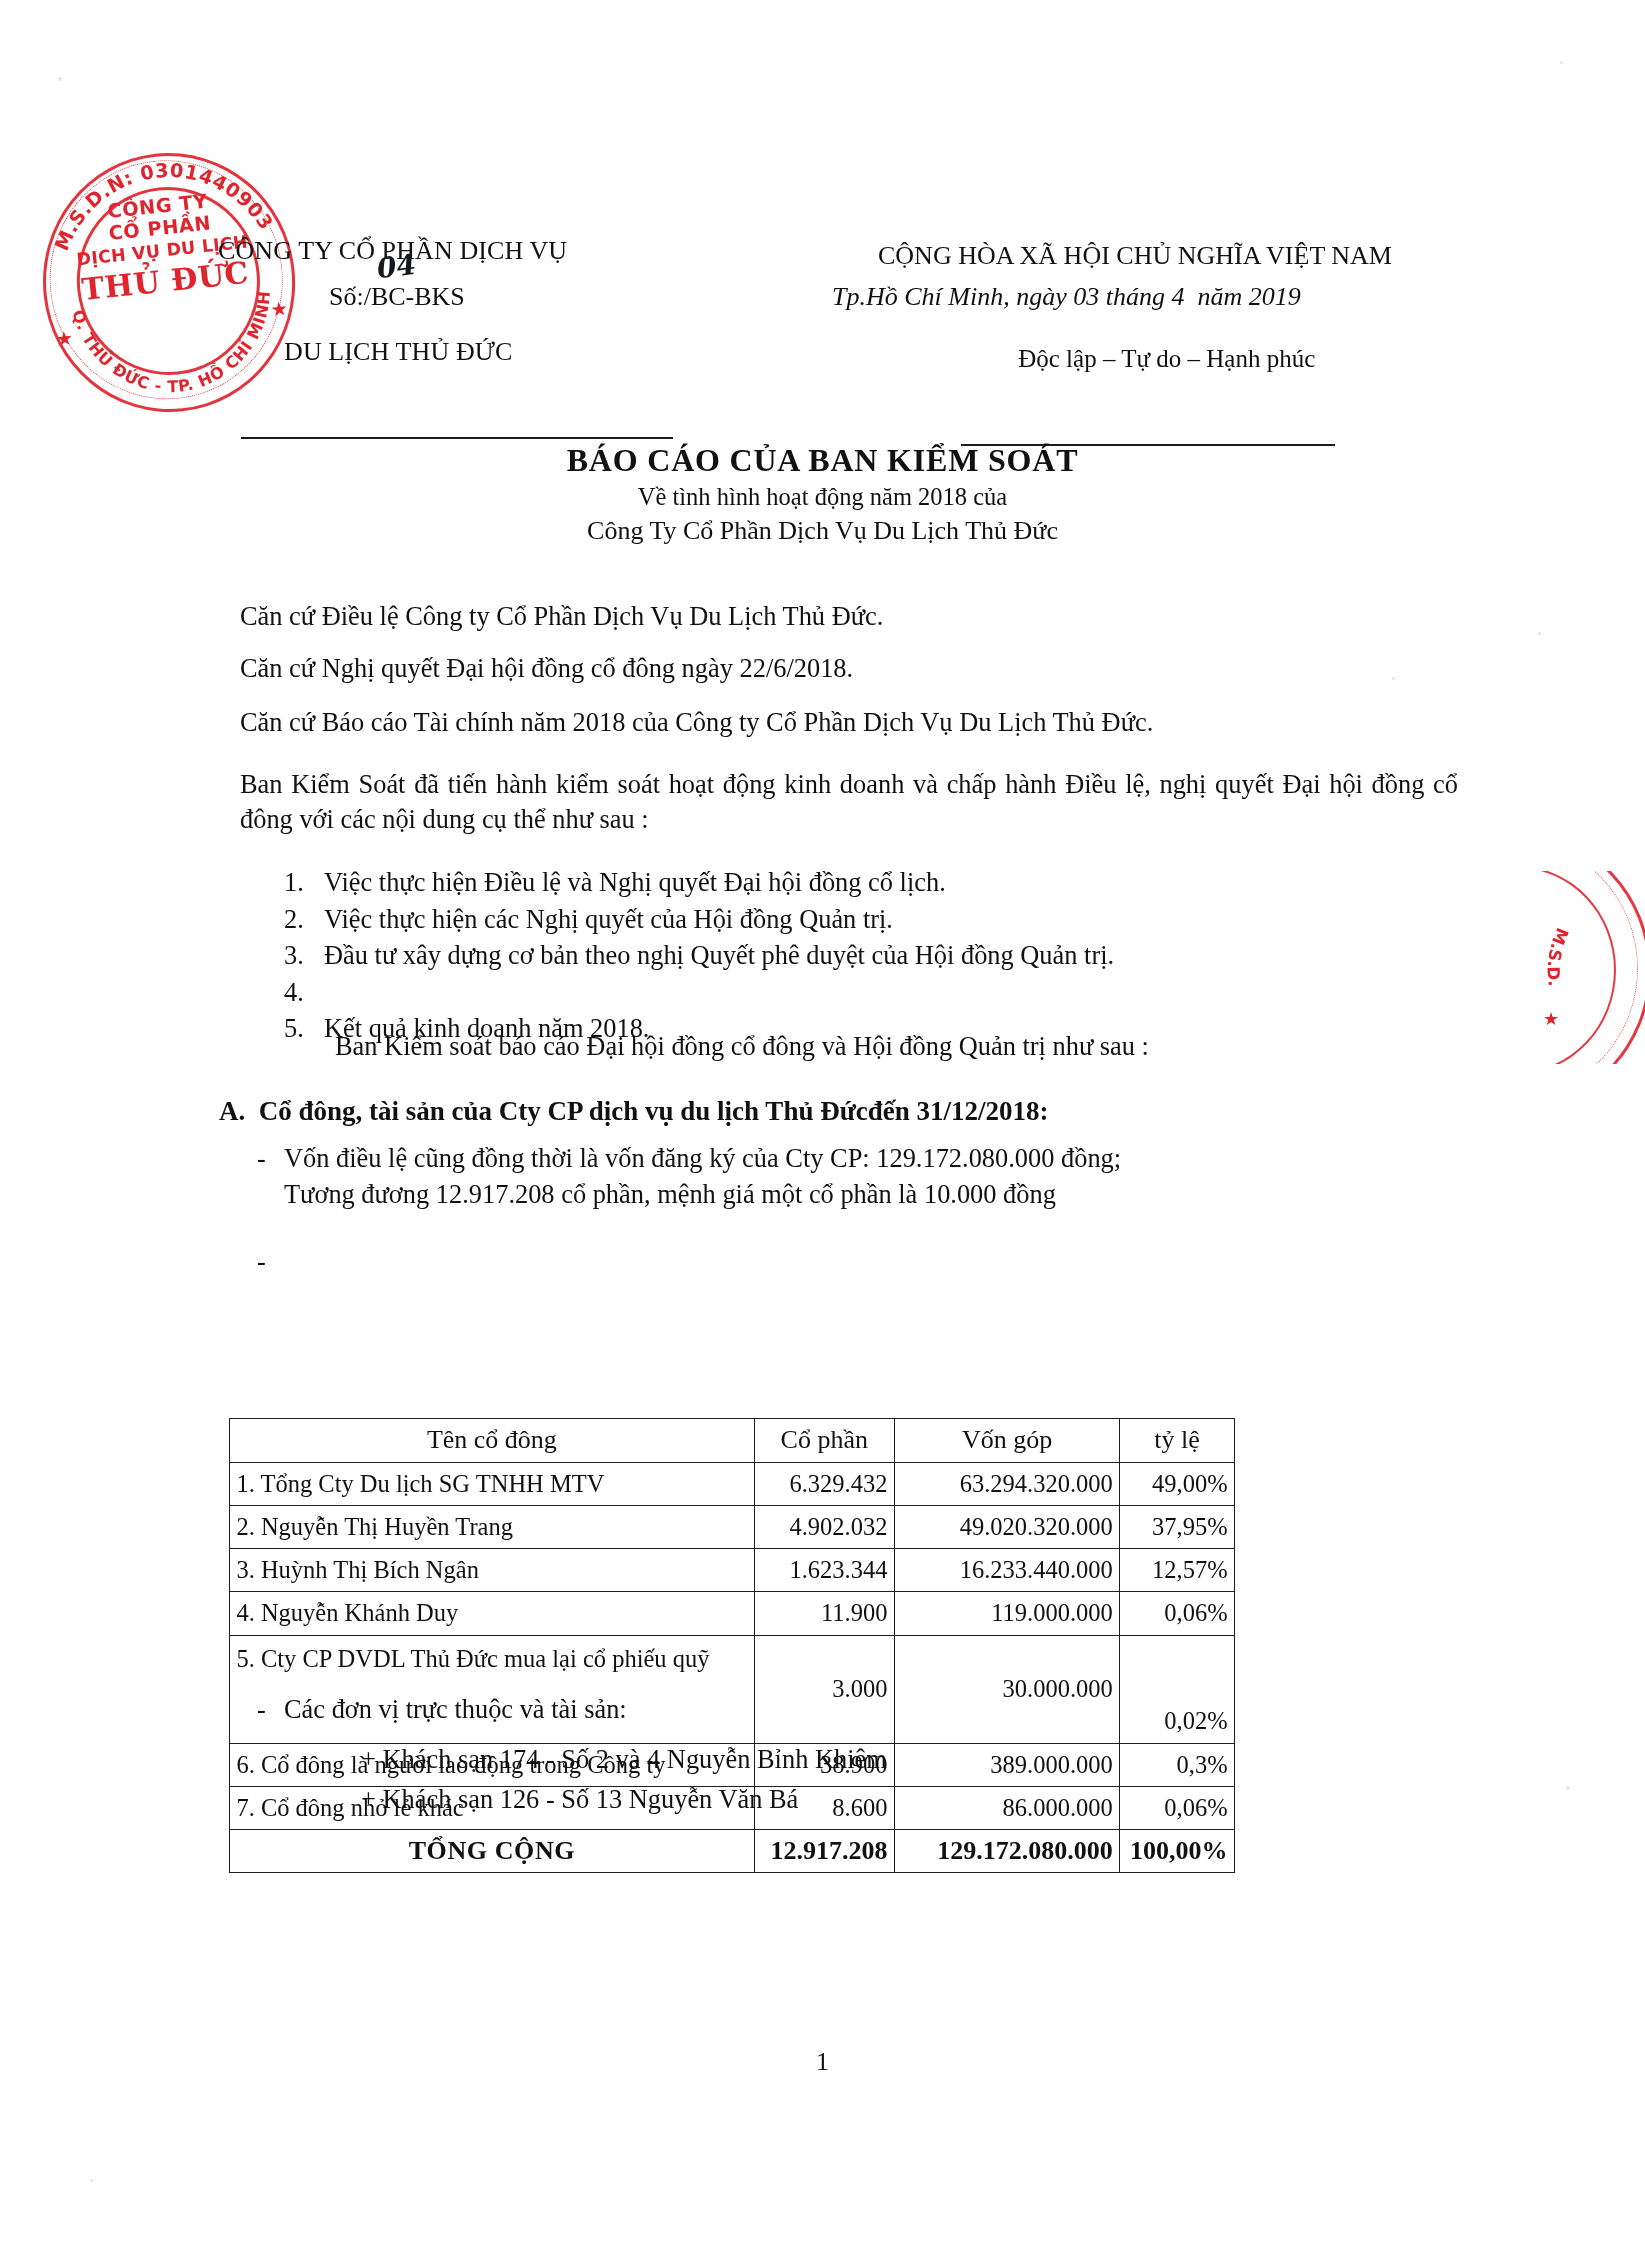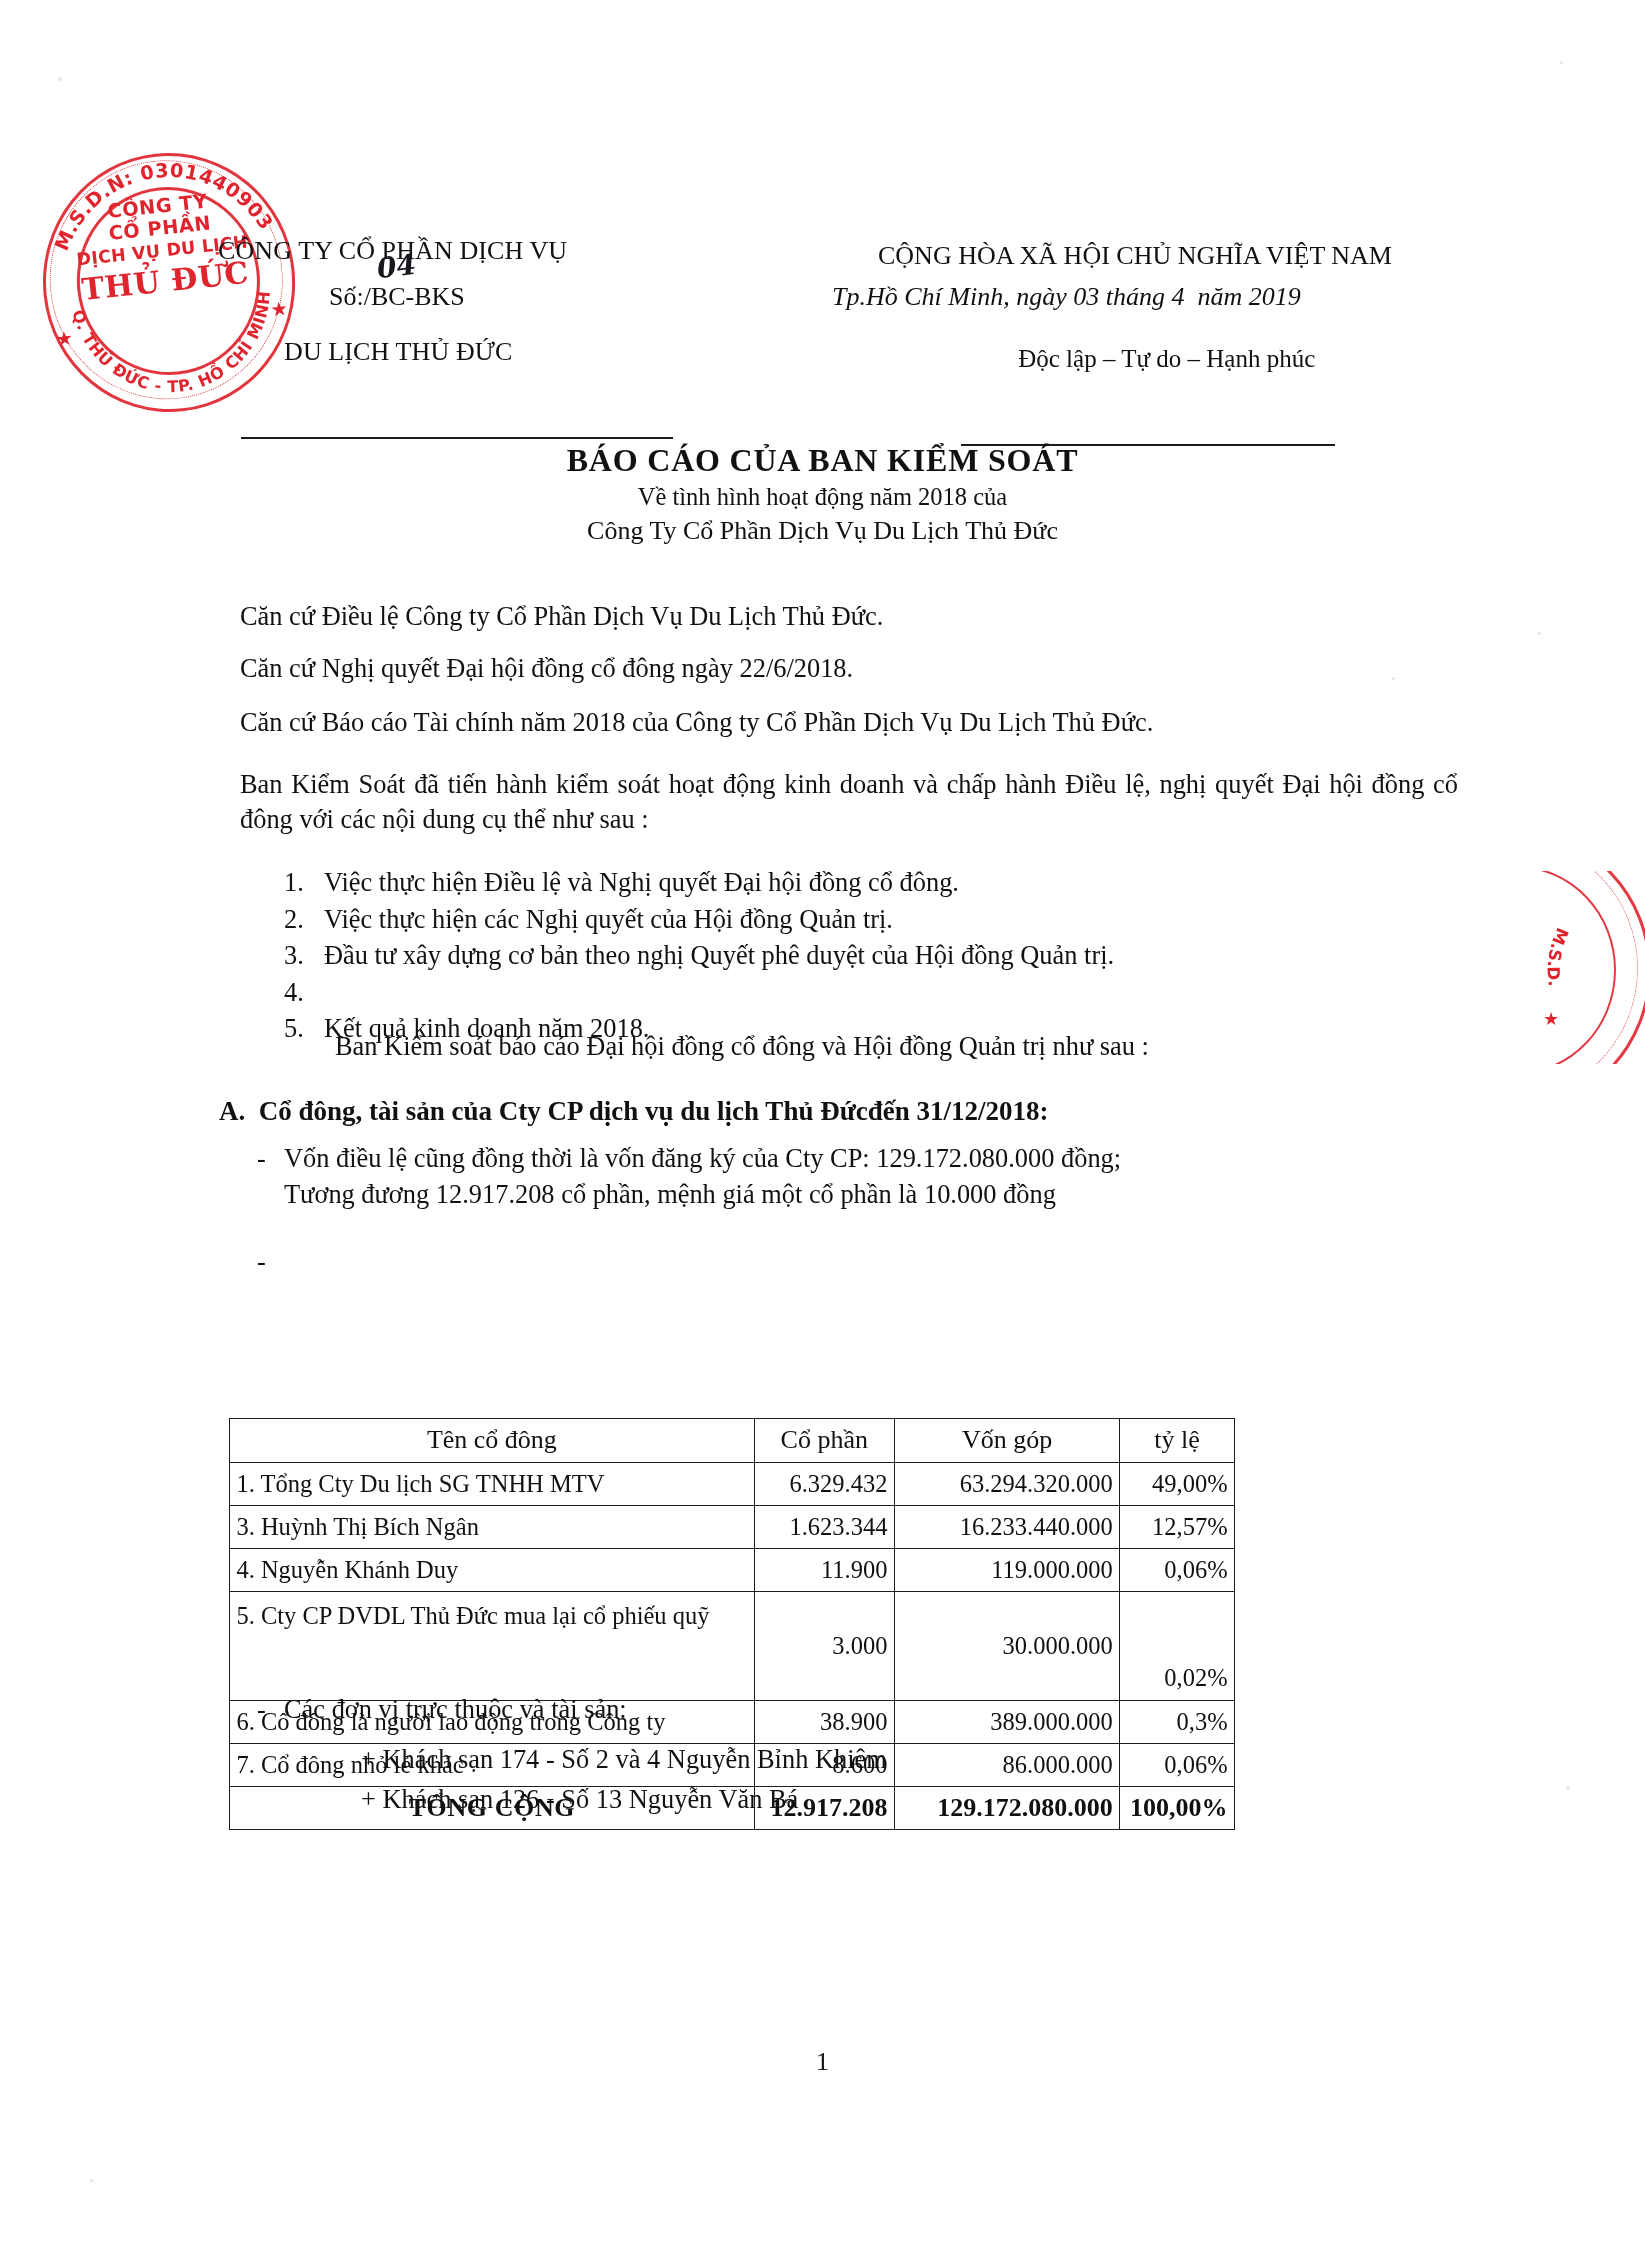--- a/index.html
+++ b/index.html
@@ -205,21 +205,21 @@
   <div class="t ctr" id="subtitle2">Công Ty Cổ Phần Dịch Vụ Du Lịch Thủ Đức</div>
 
   <div class="para" id="p1">Căn cứ Điều lệ Công ty Cổ Phần Dịch Vụ Du Lịch Thủ Đức.</div>
   <div class="para" id="p2">Căn cứ Nghị quyết Đại hội đồng cổ đông ngày 22/6/2018.</div>
   <div class="para" id="p3">Căn cứ Báo cáo Tài chính năm 2018 của Công ty Cổ Phần Dịch Vụ Du Lịch Thủ Đức.</div>
   <div class="para" id="p4">Ban Kiểm Soát đã tiến hành kiểm soát hoạt động kinh doanh và chấp hành Điều lệ, nghị quyết Đại hội đồng cổ đông với các nội dung cụ thể như sau :</div>
 
   <div id="numlist">
     <div class="row">
       <span class="num">1.</span>
-      <span>Việc thực hiện Điều lệ và Nghị quyết Đại hội đồng cổ đông.</span>
+      <span>Việc thực hiện Điều lệ và Nghị quyết Đại hội đồng cổ lịch.</span>
     </div>
     <div class="row">
       <span class="num">2.</span>
       <span>Việc thực hiện các Nghị quyết của Hội đồng Quản trị.</span>
     </div>
     <div class="row">
       <span class="num">3.</span>
       <span>Đầu tư xây dựng cơ bản theo nghị Quyết phê duyệt của Hội đồng Quản trị.</span>
     </div>
     <div class="row">
@@ -254,20 +254,26 @@
           <td class="c-cap" style="text-align:center">Vốn góp</td>
           <td class="c-pct" style="text-align:center">tỷ lệ</td>
         </tr>
       </thead>
       <tbody>
         <tr>
           <td class="c-name">1. Tổng Cty Du lịch SG TNHH MTV</td>
           <td class="c-share">6.329.432</td>
           <td class="c-cap">63.294.320.000</td>
           <td class="c-pct">49,00%</td>
+        </tr>
+        <tr>
+          <td class="c-name">2. Nguyễn Thị Huyền Trang</td>
+          <td class="c-share">4.902.032</td>
+          <td class="c-cap">49.020.320.000</td>
+          <td class="c-pct">37,95%</td>
         </tr>
         <tr>
           <td class="c-name">3. Huỳnh Thị Bích Ngân</td>
           <td class="c-share">1.623.344</td>
           <td class="c-cap">16.233.440.000</td>
           <td class="c-pct">12,57%</td>
         </tr>
         <tr>
           <td class="c-name">4. Nguyễn Khánh Duy</td>
           <td class="c-share">11.900</td>

